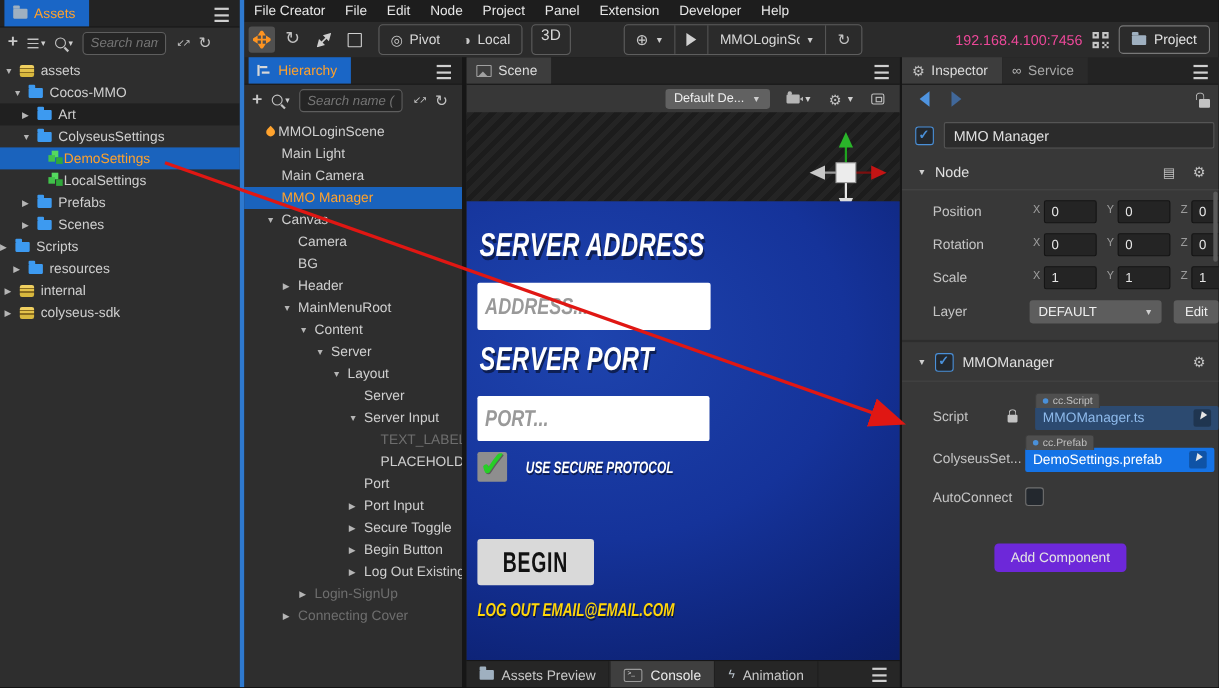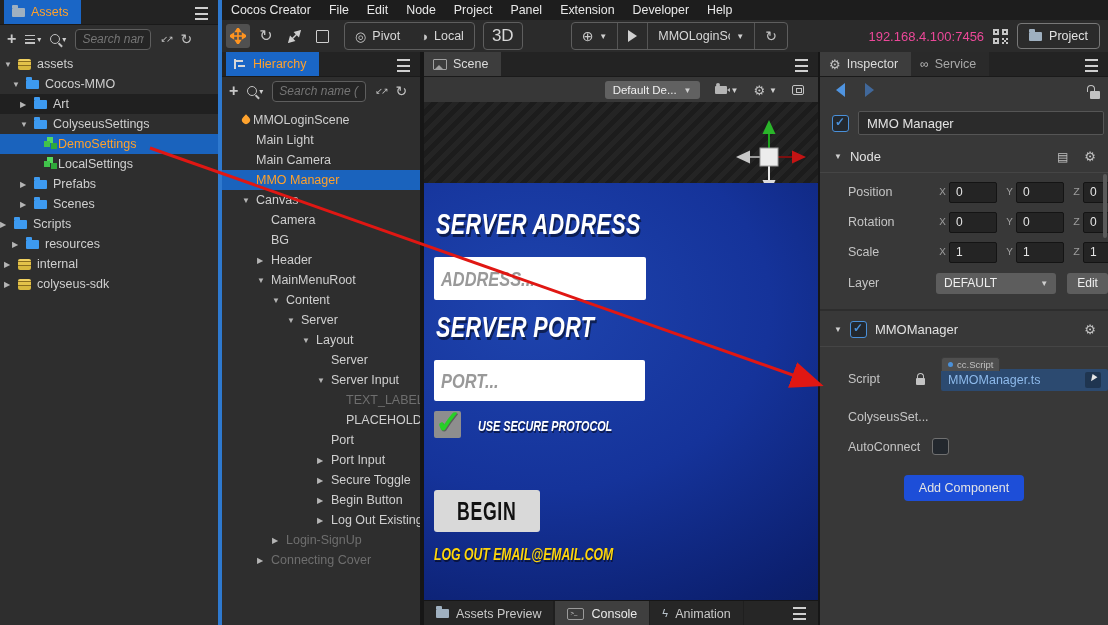--- a/index.html
+++ b/index.html
@@ -10,21 +10,21 @@
   
   #menubar{position:absolute;left:222px;top:0;width:886px;height:20px;background:#1d1d1d;display:flex;align-items:center}
   .menu-item{padding:0 9px;font-size:12.4px;color:#e8e8e8;white-space:nowrap;cursor:default}
   
   #maintoolbar{position:absolute;left:222px;top:20px;width:886px;height:32px;background:#2b2b2b;display:flex;align-items:center}
   .toolbtn{width:24px;height:24px;display:flex;align-items:center;justify-content:center;margin-left:4px;border-radius:3px;color:#cfcfcf;font-size:14px}
   .toolbtn.active{background:#505050}
   .tb-group{display:flex;align-items:center;height:26px;border:1px solid #5e5e5e;border-radius:4px;margin-left:10px;color:#d8d8d8}
   .tb-cell{display:flex;align-items:center;gap:6px;padding:0 10px;height:100%;font-size:12.5px}
   .tb-cell + .tb-cell{border-left:1px solid #555}
-  .tb-3d{margin-left:8px;padding:0 8px;height:26px;border:1px solid #5e5e5e;border-radius:4px;display:flex;align-items:center;font-size:17px;color:#d8d8d8}
+  .tb-3d{margin-left:8px;padding:0 8px;height:26px;border:1px solid #5e5e5e;border-radius:4px;display:flex;font-size:14px;color:#d8d8d8}
   .tb-right{margin-left:auto;display:flex;align-items:center;gap:9px;margin-right:8px}
   .ip-text{font-size:13px;color:#ec4899}
   .project-btn{display:flex;align-items:center;gap:7px;height:24px;padding:0 11px;border:1px solid #787878;border-radius:4px;font-size:12.5px;color:#e2e2e2}
   .caret{font-size:8px;color:#cfcfcf}
   .play-icon{width:0;height:0;border-left:9px solid #d0d0d0;border-top:6px solid transparent;border-bottom:6px solid transparent}
   
   .ham{width:13px;height:9px;border-top:2px solid #cfcfcf;border-bottom:2px solid #cfcfcf;background:linear-gradient(#cfcfcf,#cfcfcf) center/100% 2px no-repeat}
   .mag{width:8px;height:8px;border:1.5px solid #c2c2c2;border-radius:50%;position:relative;display:inline-block}
   .mag::after{content:'';position:absolute;width:5px;height:1.5px;background:#c2c2c2;transform:rotate(45deg);right:-4px;bottom:-2px}
   .plus-ic{font-size:16px;color:#c8c8c8;font-weight:bold;line-height:1}
@@ -121,34 +121,34 @@
   .irow{display:flex;align-items:flex-start;padding-left:28px;position:relative}
   .ilabel{width:68px;font-size:12.5px;color:#c4c4c4;flex:none;padding-top:3px;white-space:nowrap;overflow:hidden}
   .ref-wrap{position:relative;margin-left:16px;width:172px}
   .chip{position:absolute;top:-12px;left:0;height:13px;background:#4f4f4f;border:1px solid #3c3c3c;border-bottom:none;border-radius:3px 3px 0 0;padding:0 6px;font-size:9.5px;color:#c0c0c0;display:flex;align-items:center;gap:4px;white-space:nowrap}
   .chip .dot{width:5px;height:5px;border-radius:50%;background:#4a90d9}
   .ref-field{height:22px;border-radius:2px;display:flex;align-items:center;padding:0 7px;font-size:12.5px}
   .ref-field.script{background:#2c4a70;color:#8db9ea}
   .ref-field.prefab{background:#1573e6;color:#fff}
   .picker{margin-left:auto;width:16px;height:16px;background:rgba(0,0,0,.28);border-radius:2px;position:relative}
   .picker::after{content:'';position:absolute;left:5px;top:3px;border-left:3px solid transparent;border-right:3px solid transparent;border-top:7px solid #e6e6e6;transform:rotate(35deg)}
-  .addc-btn{display:block;margin:20px auto 0;padding:6px 15px;background:#1d4ed8;border:none;border-radius:4px;font-size:12.5px;color:#e4e4e4;font-family:"Liberation Sans",sans-serif}
+  .addc-btn{display:block;margin:34px auto 0;padding:6px 15px;background:#6d28d9;border:none;border-radius:4px;font-size:12.5px;color:#e4e4e4;font-family:"Liberation Sans",sans-serif}
   .iscroll{position:absolute;right:1px;top:122px;width:4px;height:64px;background:#5a5a5a;border-radius:2px}
   
   .annot{position:absolute;left:0;top:0;z-index:99;pointer-events:none}
   .gizmo{position:absolute;left:304px;top:66px;pointer-events:none}
 </style>
 </head>
 <body>
 
 <div id="app">
 
   <div id="menubar">
     <div id="menu-items" style="display:flex;align-items:center">
-        <span class="menu-item">Cocos Creator</span>
+        <span class="menu-item">File Creator</span>
         <span class="menu-item">File</span>
         <span class="menu-item">Edit</span>
         <span class="menu-item">Node</span>
         <span class="menu-item">Project</span>
         <span class="menu-item">Panel</span>
         <span class="menu-item">Extension</span>
         <span class="menu-item">Developer</span>
         <span class="menu-item">Help</span>
       </div>
   </div>
@@ -610,20 +610,30 @@
             <span>cc.Script</span>
           </div>
         <div class="ref-field script">
             <span>MMOManager.ts</span>
             <span class="picker"></span>
           </div>
       </div>
     </div>
     <div class="irow" style="margin-top:16px">
       <span class="ilabel" style="width:80px">ColyseusSet...</span>
+      <div class="ref-wrap" style="margin-left:4px">
+        <div class="chip">
+            <span class="dot"></span>
+            <span>cc.Prefab</span>
+          </div>
+        <div class="ref-field prefab">
+            <span>DemoSettings.prefab</span>
+            <span class="picker"></span>
+          </div>
+      </div>
     </div>
     <div class="irow" style="margin-top:14px;align-items:center">
       <span class="ilabel" style="width:80px;padding-top:0">AutoConnect</span>
       <span class="chk empty" style="margin-left:4px"></span>
     </div>
     <button class="addc-btn">Add Component</button>
     <div class="iscroll"></div>
   </div>
 
   <svg class="annot" width="1108" height="625">

